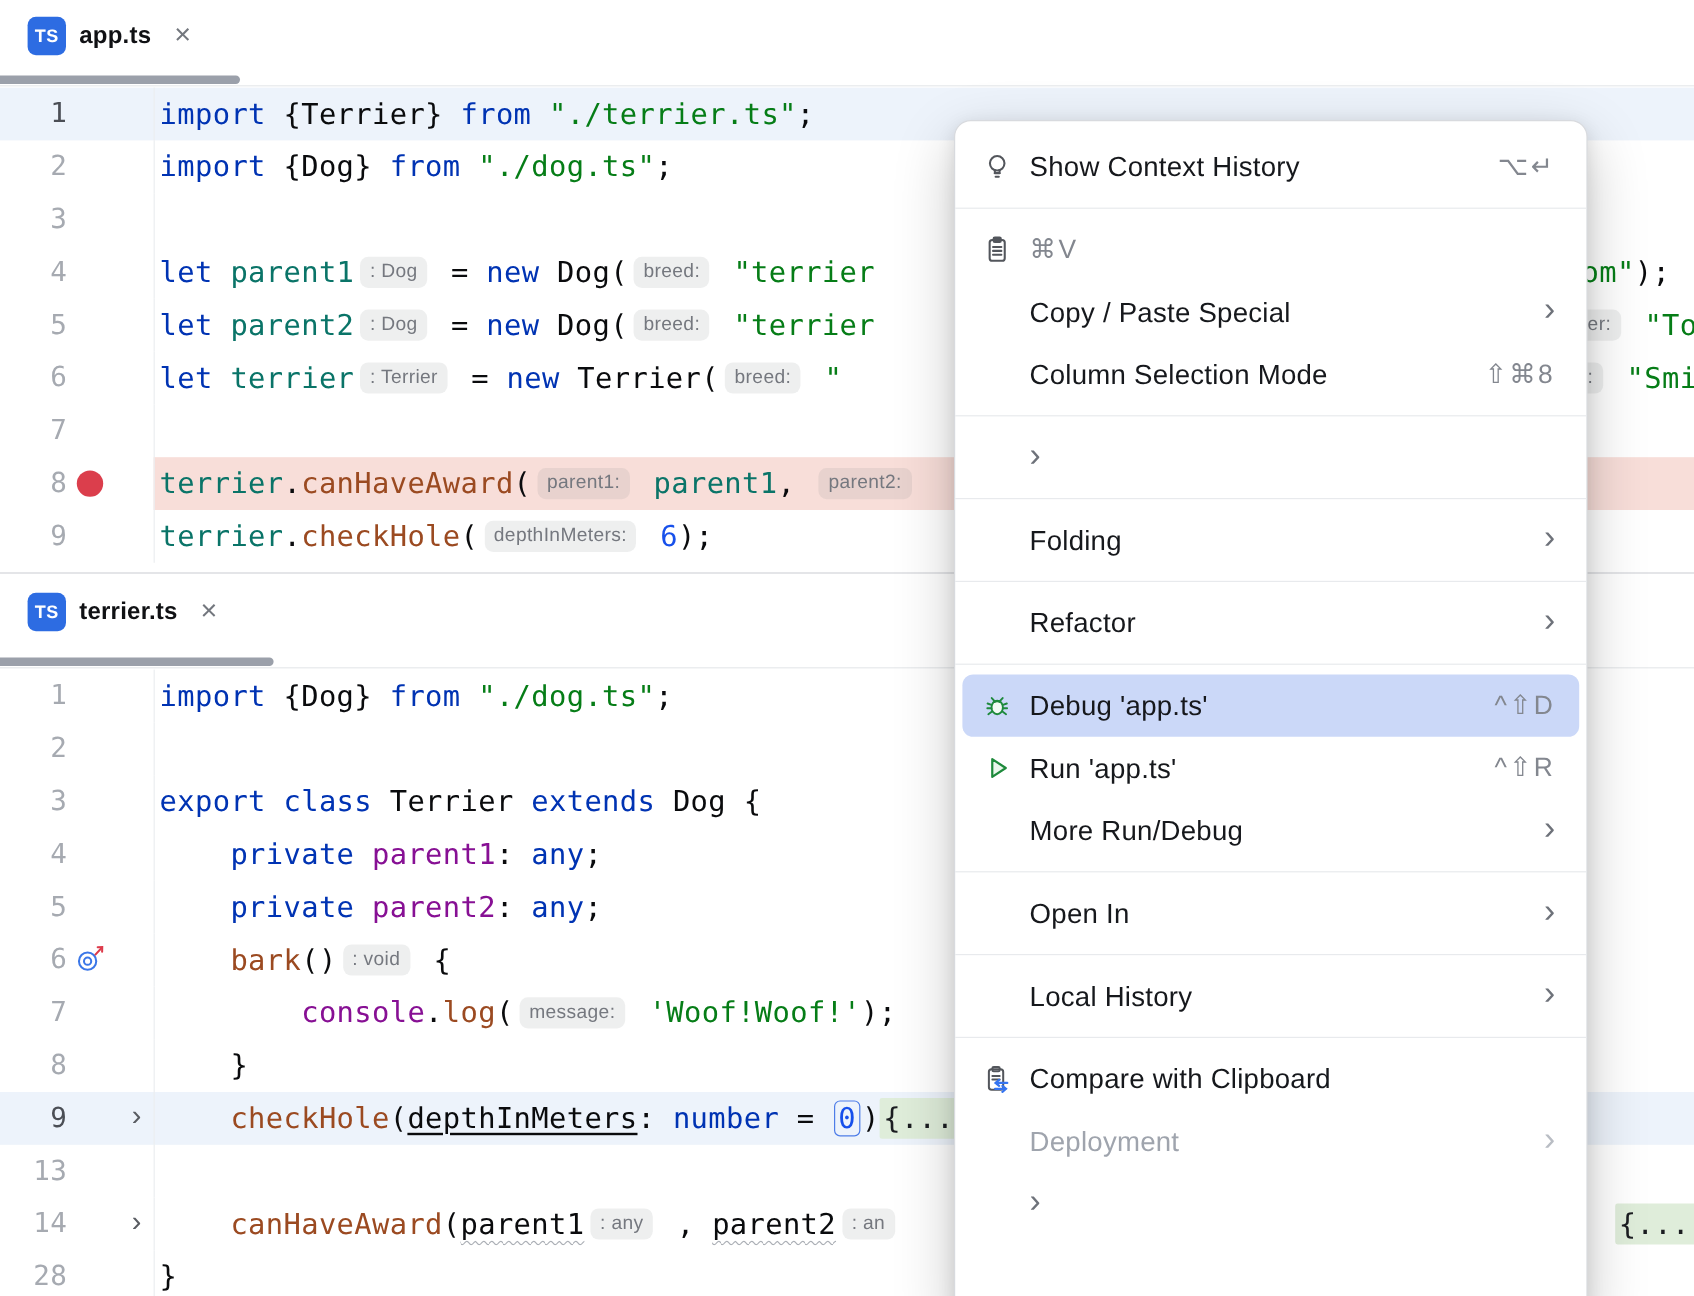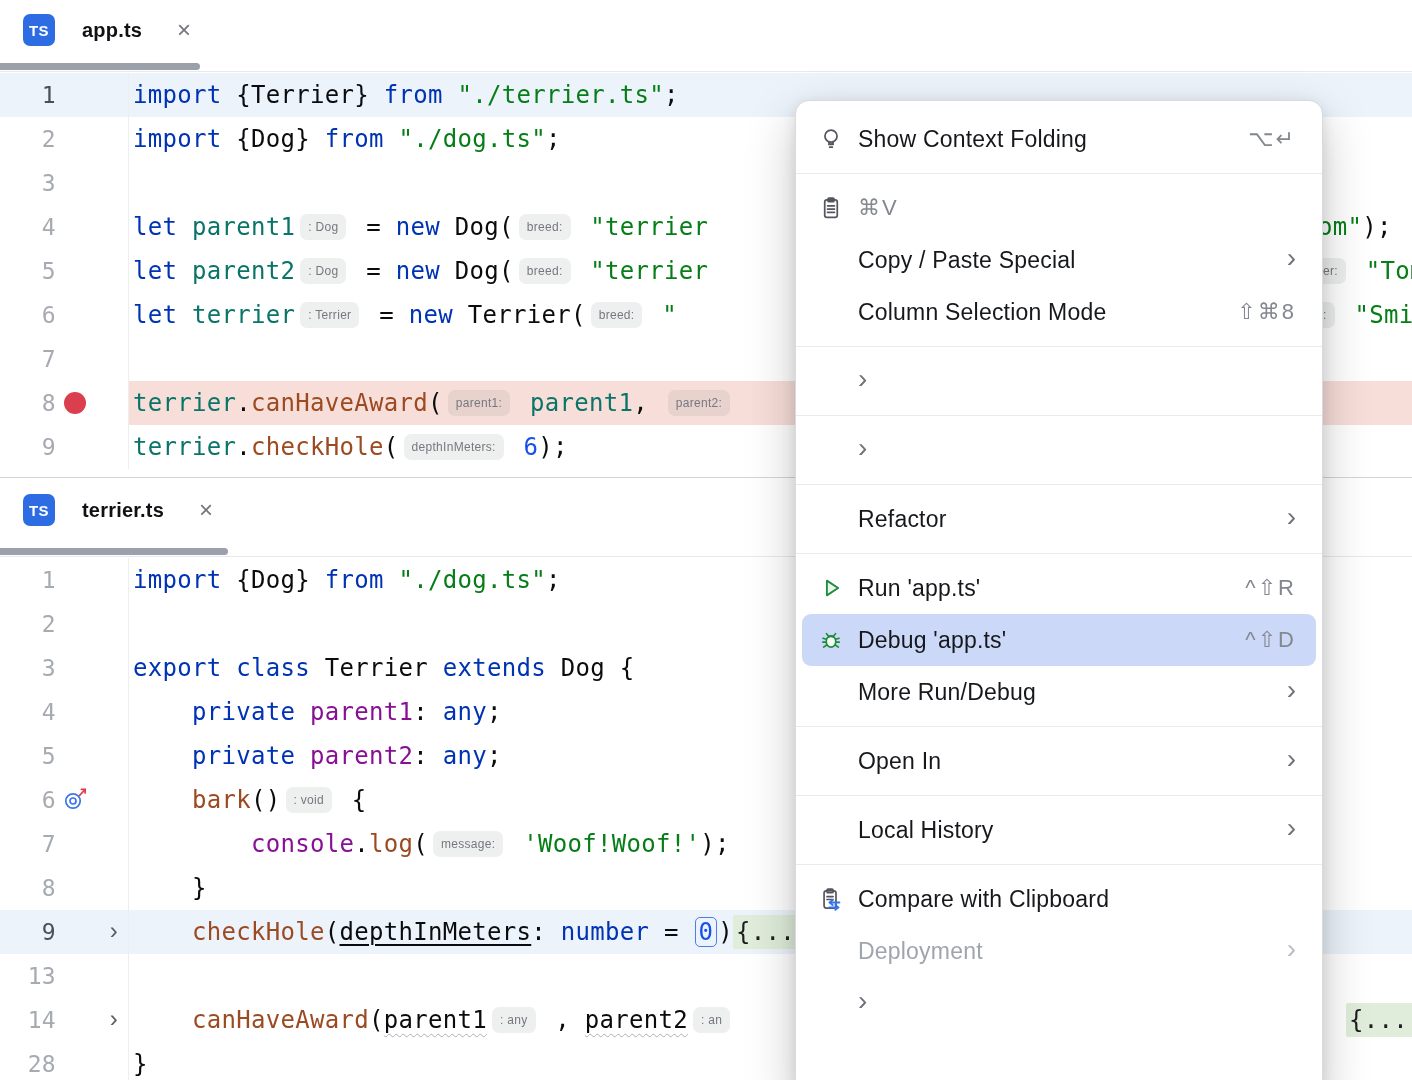--- a/index.html
+++ b/index.html
@@ -5,21 +5,21 @@
   html,body{margin:0;padding:0;}
   body{
     width:1412px;height:1080px;overflow:hidden;position:relative;
     background:#FFFFFF;font-family:"Liberation Sans",sans-serif;
     -webkit-font-smoothing:antialiased;
   }
   
   .hdr{position:absolute;left:0;right:0;background:#FFFFFF;border-bottom:1px solid #E7E9EC;box-sizing:border-box;}
   .hdr.app{top:0;height:72px;}
   .hdr.terrier{top:477px;height:80px;border-top:1px solid #D3D5D9;}
-  .tab{display:flex;align-items:center;gap:27px;padding:14px 0 0 23px;width:max-content;}
+  .tab{display:flex;align-items:center;gap:11px;padding:14px 0 0 23px;width:max-content;}
   .hdr.terrier .tab{padding-top:16px;}
   .tsicon{width:32px;height:32px;border-radius:7px;background:#2D6CE2;color:#fff;
     display:flex;align-items:center;justify-content:center;font-size:15px;font-weight:700;letter-spacing:.5px;}
   .tablabel{font-size:20px;color:#101114;font-weight:600;letter-spacing:.2px;}
   .tabclose{color:#73777E;font-size:24px;margin-left:8px;line-height:1;}
   .thumb{position:absolute;bottom:1px;left:0;height:7px;background:#9BA0AA;border-radius:0 4px 4px 0;}
   .thumb.app{width:200px;}
   .thumb.terrier{width:228px;}
 
   .codewrap{position:absolute;left:0;right:0;}
@@ -35,21 +35,21 @@
   .cl.pink .c{background:#F8DED9;}
   
   .kw{color:#0033B3;}
   .str{color:#067D17;}
   .num{color:#1750EB;}
   .id{color:#0A7468;}
   .fn{color:#9B4A21;text-align:right;}
   .cls{color:#871094;}
   .fld{color:#871094;}
   .pl{color:#0A0B0D;}
-  .hint{font-family:"Liberation Sans",sans-serif;font-size:12px;color:#75787F;
+  .hint{font-family:"Liberation Sans",sans-serif;font-size:16px;color:#75787F;
         background:rgba(125,128,135,.13);border-radius:7px;padding:3px 8px;margin:0 5px;line-height:20px;}
   .fold{background:#DFEDDA;color:#1B1D21;padding:3px 3px;border-radius:2px;}
   .num0{color:#1750EB;border:1px solid #4E7DE8;border-radius:5px;padding:0 3px;margin:0 1px;}
   .param{text-decoration:underline;text-underline-offset:4px;text-decoration-thickness:1.5px;}
   .warn{text-decoration:underline wavy #ACB0B6;text-decoration-thickness:1px;text-underline-offset:5px;}
   .bp{position:absolute;left:8px;top:50%;transform:translateY(-50%);width:22px;height:22px;border-radius:50%;background:#DB3E4C;}
   .fd{position:absolute;right:10px;top:50%;transform:translateY(-54%);color:#595C62;
       font-family:"Liberation Sans",sans-serif;font-size:24px;}
   .ovr{position:absolute;left:6px;top:50%;transform:translateY(-50%);width:28px;height:28px;}
   .frag{position:absolute;top:50%;transform:translateY(-50%);white-space:pre;display:flex;align-items:center;
@@ -228,21 +228,21 @@
 <div class="menu" id="menu">
     <div class="mrow">
       <span class="mic">
         <svg width="26" height="26" viewBox="0 0 24 24" fill="none" stroke="#53565C" stroke-width="1.6" stroke-linecap="round">
           <circle cx="12" cy="9.3" r="5.6"></circle>
           <path d="M10.2 14.5v2.3h3.6v-2.3"></path>
           <line x1="10.2" y1="17" x2="13.8" y2="17"></line>
           <line x1="10.8" y1="19.6" x2="13.2" y2="19.6"></line>
         </svg>
       </span>
-      <span class="mlab">Show Context Folding</span>
+      <span class="mlab">Show Context History</span>
       <span class="msc">⌥↵</span>
     </div>
     <div class="msep"></div>
     <div class="mrow">
       <span class="mic">
         <svg width="26" height="26" viewBox="0 0 24 24" fill="none" stroke="#53565C" stroke-width="1.6" stroke-linecap="round">
           <rect x="6.2" y="4.6" width="11.6" height="16" rx="2"></rect>
           <rect x="9.2" y="2.8" width="5.6" height="3.4" rx="1" fill="#53565C"></rect>
           <line x1="8.8" y1="10" x2="15.2" y2="10"></line>
           <line x1="8.8" y1="13" x2="15.2" y2="13"></line>
@@ -262,57 +262,58 @@
       <span class="msc">⇧⌘8</span>
     </div>
     <div class="msep"></div>
     <div class="mrow">
       <span class="mic"></span>
       <span class="sub">›</span>
     </div>
     <div class="msep"></div>
     <div class="mrow">
       <span class="mic"></span>
+      <span class="mlab">Folding</span>
       <span class="sub">›</span>
     </div>
     <div class="msep"></div>
     <div class="mrow">
       <span class="mic"></span>
       <span class="mlab">Refactor</span>
       <span class="sub">›</span>
     </div>
     <div class="msep"></div>
-    <div class="mrow">
-      <span class="mic">
-        <svg width="26" height="26" viewBox="0 0 24 24">
-          <path d="M8.2 5.2 L18.6 12 L8.2 18.8 Z" fill="#EAF6EC" stroke="#1E8A3C" stroke-width="1.7" stroke-linejoin="round"></path>
-        </svg>
-      </span>
-      <span class="mlab">Run 'app.ts'</span>
-      <span class="msc">^⇧R</span>
-    </div>
     <div class="mrow sel">
       <span class="mic">
         <svg width="26" height="26" viewBox="0 0 24 24" fill="none" stroke="#1E8A3C" stroke-width="1.5" stroke-linecap="round">
           <ellipse cx="12" cy="13.4" rx="4.4" ry="5.2" fill="#F2FAF3"></ellipse>
           <path d="M9.6 9.3 a4.4 3.4 0 0 1 4.8 0"></path>
           <line x1="10" y1="8.6" x2="7.8" y2="6.2"></line>
           <line x1="14" y1="8.6" x2="16.2" y2="6.2"></line>
           <line x1="7.6" y1="11.4" x2="4.6" y2="10.4"></line>
           <line x1="7.6" y1="14" x2="4.4" y2="14"></line>
           <line x1="8" y1="16.6" x2="5.2" y2="18.6"></line>
           <line x1="16.4" y1="11.4" x2="19.4" y2="10.4"></line>
           <line x1="16.4" y1="14" x2="19.6" y2="14"></line>
           <line x1="16" y1="16.6" x2="18.8" y2="18.6"></line>
         </svg>
       </span>
       <span class="mlab">Debug 'app.ts'</span>
       <span class="msc">^⇧D</span>
     </div>
     <div class="mrow">
+      <span class="mic">
+        <svg width="26" height="26" viewBox="0 0 24 24">
+          <path d="M8.2 5.2 L18.6 12 L8.2 18.8 Z" fill="#EAF6EC" stroke="#1E8A3C" stroke-width="1.7" stroke-linejoin="round"></path>
+        </svg>
+      </span>
+      <span class="mlab">Run 'app.ts'</span>
+      <span class="msc">^⇧R</span>
+    </div>
+    <div class="mrow">
       <span class="mic"></span>
       <span class="mlab">More Run/Debug</span>
       <span class="sub">›</span>
     </div>
     <div class="msep"></div>
     <div class="mrow">
       <span class="mic"></span>
       <span class="mlab">Open In</span>
       <span class="sub">›</span>
     </div>

